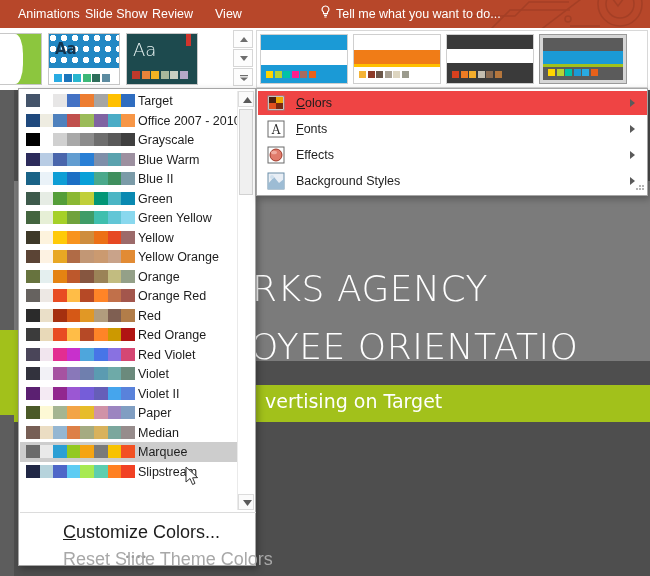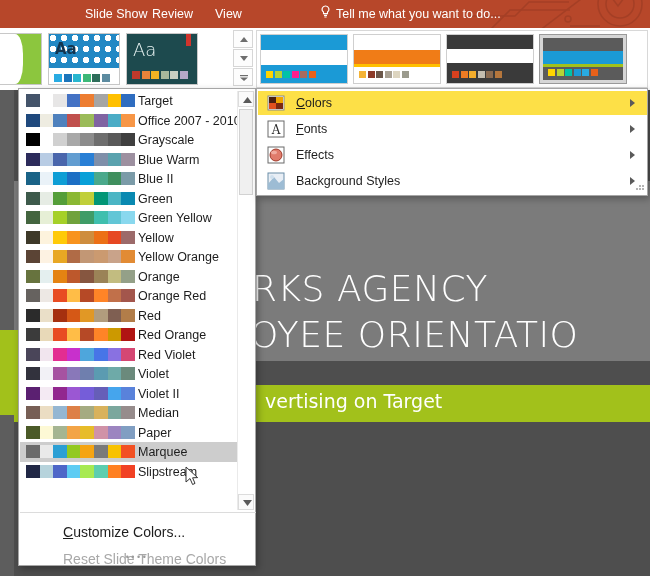--- a/index.html
+++ b/index.html
@@ -129,40 +129,40 @@
   .sb-btn.down{bottom:0;}
   .sb-btn svg{position:absolute;left:3.5px;top:5px;}
   #sb-thumb{
     position:absolute;left:1px;top:18px;width:14px;height:86px;background:#f0f0f0;
     border:1px solid #d2d2d2;box-sizing:border-box;
   }
 
   #dropdown-sep{position:absolute;left:1px;top:423px;width:236px;height:1px;background:#dcdcdc;}
   .dd-action{
     position:absolute;left:1px;width:236px;height:26px;line-height:26px;
-    font-size:14px;color:#1d1d1d;padding-left:43px;box-sizing:border-box;
+    font-size:18px;color:#1d1d1d;padding-left:43px;box-sizing:border-box;
     cursor:default;white-space:nowrap;
   }
   .dd-action.disabled{color:#a8a8a8;}
   .dd-action u{text-decoration:underline;}
   #dd-grip{
     position:absolute;left:0;bottom:0;width:236px;height:11px;
     text-align:center;font-size:9px;color:#9b9b9b;letter-spacing:2.5px;line-height:7px;
   }
 
   
   #theme-submenu{
     position:absolute;left:256px;top:88px;width:392px;height:108px;
     background:#ffffff;border:1px solid #a6a6a6;box-shadow:2px 3px 7px rgba(0,0,0,.28);
     box-sizing:border-box;
   }
   .sm-item{
     position:absolute;left:1px;width:389px;height:24px;cursor:default;
   }
-  .sm-item.hl{background:#fde047;}
+  .sm-item.hl{background:#ef4444;}
   .sm-icon{position:absolute;left:9px;top:3px;width:18px;height:18px;}
   .sm-label{
     position:absolute;left:38px;top:0;height:24px;line-height:24px;
     font-size:12.5px;color:#1d1d1d;white-space:nowrap;
   }
   .sm-label u{text-decoration:underline;}
   .sm-arrow{position:absolute;right:12px;top:8px;}
   #sm-grip{
     position:absolute;right:3px;bottom:2px;width:10px;height:10px;
     font-size:8px;color:#9b9b9b;line-height:4px;letter-spacing:1px;
@@ -179,20 +179,21 @@
       <path d="M150 30 h45 l14 -14 h40"></path>
       <path d="M170 44 l20 -20 h60"></path>
       <path d="M215 48 L265 10"></path>
       <path d="M250 40 h30"></path>
       <circle cx="248" cy="33" r="3"></circle>
       <circle cx="300" cy="18" r="22"></circle>
       <circle cx="300" cy="18" r="14"></circle>
       <path d="M292 12 l6 8 6 -8"></path>
     </g>
   </svg>
+  <div class="tab" style="left:8px"><span>Animations</span></div>
   <div class="tab" style="left:75px"><span>Slide Show</span></div>
   <div class="tab" style="left:142px"><span>Review</span></div>
   <div class="tab" style="left:205px"><span>View</span></div>
   <div id="tellme">
     <span class="bulb">
       <svg width="11" height="14" viewBox="0 0 11 14">
           <path d="M5.5 1a3.3 3.3 0 0 0-2 6v1.6h4V7a3.3 3.3 0 0 0-2-6z" fill="none" stroke="#fff" stroke-width="1.1"></path>
           <path d="M4 10.4h3M4.4 12h2.2" stroke="#fff" stroke-width="1.1"></path>
         </svg>
     </span><span>Tell me what you want to do...</span>
@@ -323,21 +324,21 @@
   <div id="slide-left-rail"></div>
   <div id="slide-left-green"></div>
 
   <div id="watermark">
     <span class="wm-ring"></span><span>uantrimang</span>
   </div>
 
   <div id="edge-E">E</div>
 
   <div class="slide-title-line" style="left:252px;top:178px">RKS AGENCY</div>
-  <div class="slide-title-line" style="left:250px;top:224px">OYEE ORIENTATIO</div>
+  <div class="slide-title-line" style="left:250px;top:236px">OYEE ORIENTATIO</div>
   <div id="slide-sub">vertising on Target</div>
 </div>
 
 <div id="colors-dropdown">
   <div id="colors-list">
       <div class="color-row">
         <div class="swatches">
           <i style="background: rgb(68, 84, 106);"></i>
           <i style="background: rgb(255, 255, 255);"></i>
           <i style="background: rgb(231, 230, 230);"></i>
@@ -539,43 +540,43 @@
           <i style="background: rgb(155, 87, 211);"></i>
           <i style="background: rgb(117, 93, 217);"></i>
           <i style="background: rgb(102, 94, 184);"></i>
           <i style="background: rgb(69, 165, 237);"></i>
           <i style="background: rgb(89, 130, 219);"></i>
         </div>
         <div class="color-label">Violet II</div>
       </div>
       <div class="color-row">
         <div class="swatches">
+          <i style="background: rgb(75, 90, 40);"></i>
+          <i style="background: rgb(253, 249, 213);"></i>
+          <i style="background: rgb(165, 181, 146);"></i>
+          <i style="background: rgb(243, 164, 71);"></i>
+          <i style="background: rgb(231, 188, 41);"></i>
+          <i style="background: rgb(208, 146, 167);"></i>
+          <i style="background: rgb(156, 133, 192);"></i>
+          <i style="background: rgb(128, 158, 194);"></i>
+        </div>
+        <div class="color-label">Paper</div>
+      </div>
+      <div class="color-row">
+        <div class="swatches">
           <i style="background: rgb(119, 95, 85);"></i>
           <i style="background: rgb(235, 221, 195);"></i>
           <i style="background: rgb(148, 182, 210);"></i>
           <i style="background: rgb(221, 128, 71);"></i>
           <i style="background: rgb(165, 171, 129);"></i>
           <i style="background: rgb(216, 178, 92);"></i>
           <i style="background: rgb(123, 167, 157);"></i>
           <i style="background: rgb(150, 140, 140);"></i>
         </div>
         <div class="color-label">Median</div>
-      </div>
-      <div class="color-row">
-        <div class="swatches">
-          <i style="background: rgb(75, 90, 40);"></i>
-          <i style="background: rgb(253, 249, 213);"></i>
-          <i style="background: rgb(165, 181, 146);"></i>
-          <i style="background: rgb(243, 164, 71);"></i>
-          <i style="background: rgb(231, 188, 41);"></i>
-          <i style="background: rgb(208, 146, 167);"></i>
-          <i style="background: rgb(156, 133, 192);"></i>
-          <i style="background: rgb(128, 158, 194);"></i>
-        </div>
-        <div class="color-label">Paper</div>
       </div>
       <div class="color-row hl">
         <div class="swatches">
           <i style="background: rgb(107, 107, 107);"></i>
           <i style="background: rgb(233, 233, 233);"></i>
           <i style="background: rgb(44, 159, 212);"></i>
           <i style="background: rgb(147, 201, 32);"></i>
           <i style="background: rgb(245, 164, 19);"></i>
           <i style="background: rgb(122, 122, 122);"></i>
           <i style="background: rgb(248, 194, 0);"></i>

